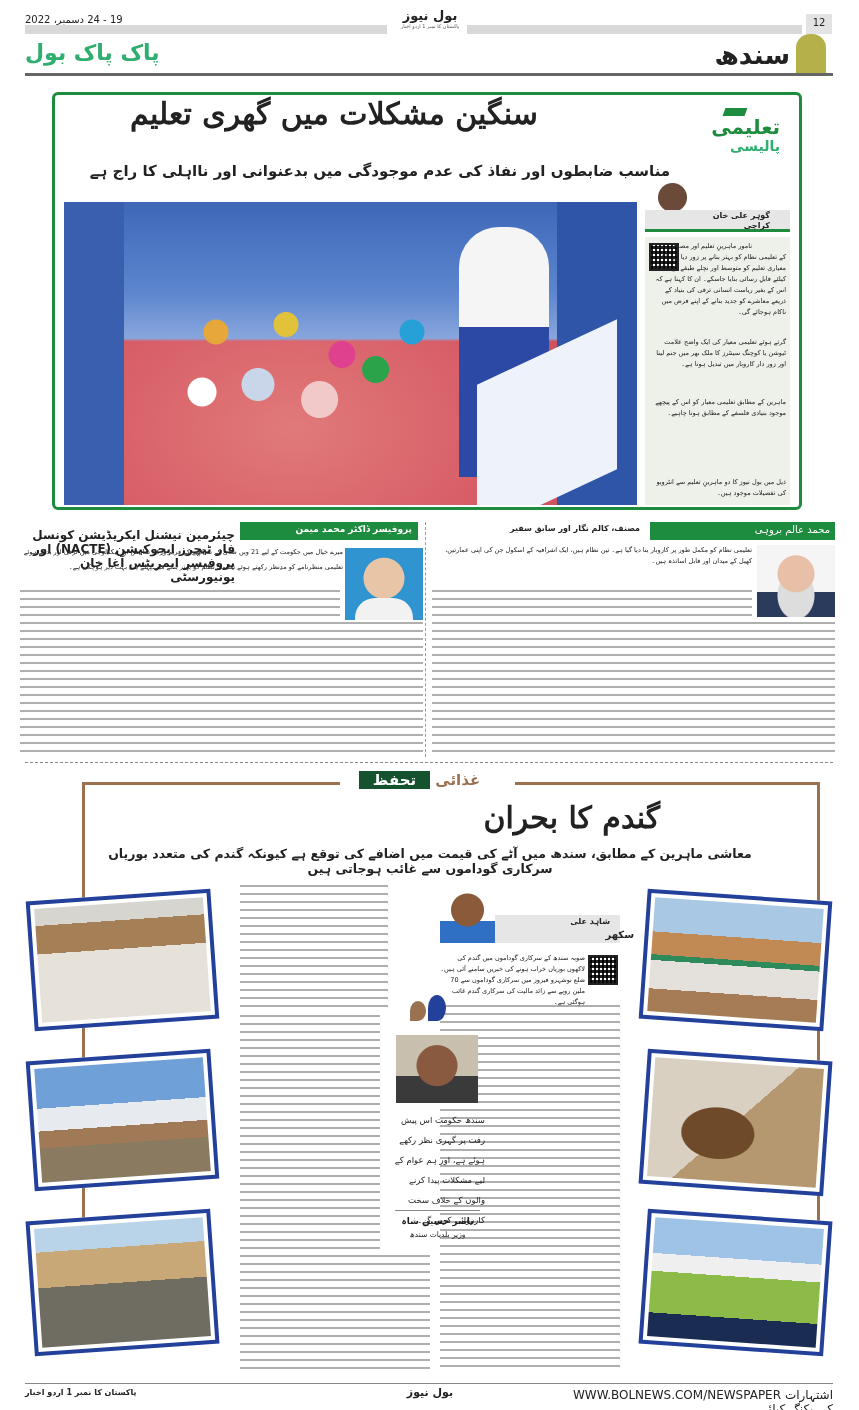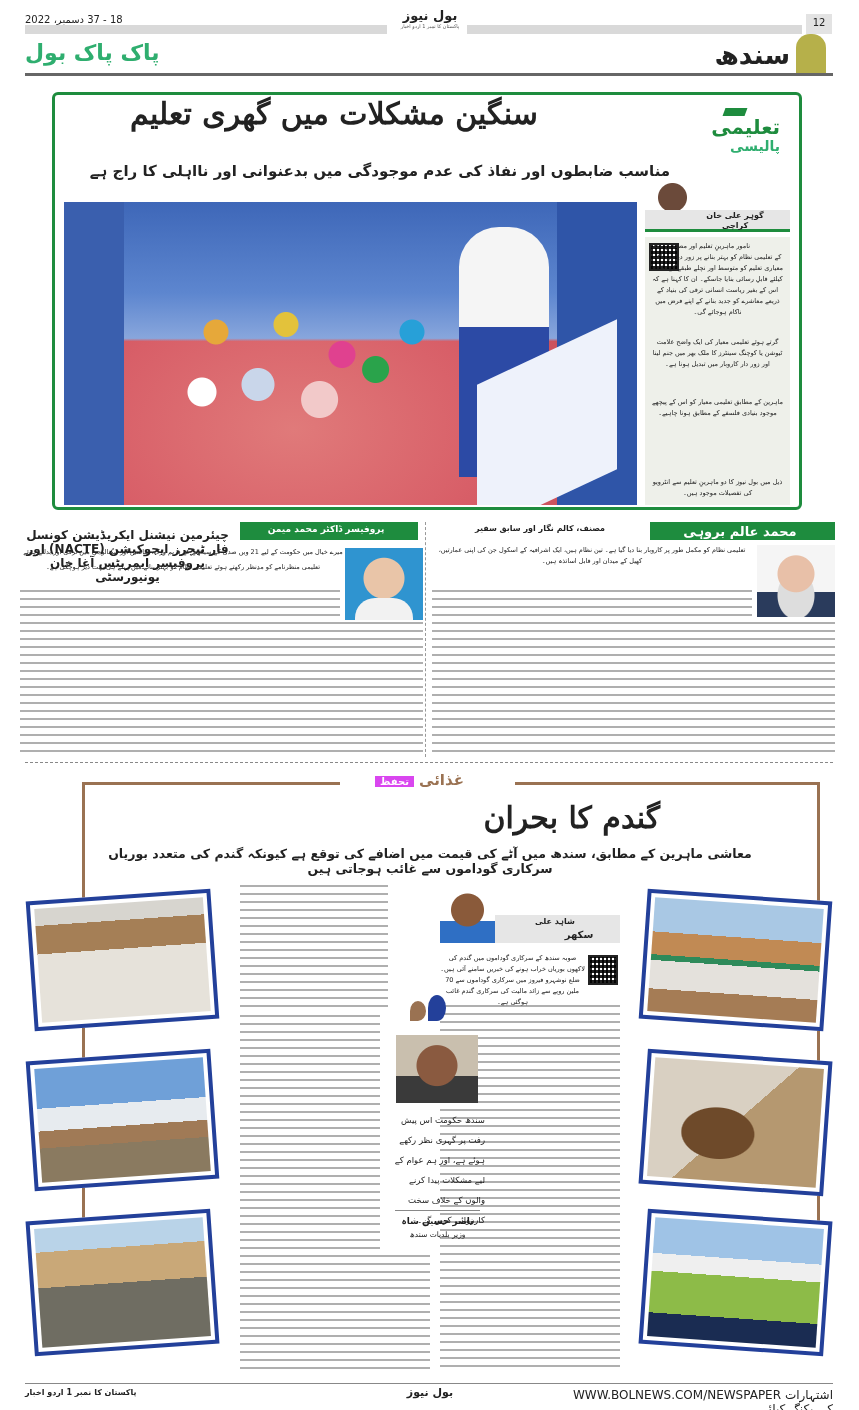--- a/index.html
+++ b/index.html
@@ -1,32 +1,32 @@
 <!DOCTYPE html>
 <html><head>
 <meta charset="utf-8">
 <style>
 *{box-sizing:border-box;margin:0;padding:0}
 body{width:859px;height:1410px;background:#fff;font-family:"DejaVu Sans",sans-serif;position:relative;overflow:hidden;color:#222}
 .abs{position:absolute}
-.rtl{direction:rtl;text-align:center}
+.rtl{direction:rtl;text-align:right}
 .bar-grey{background:#d9d9d9;height:9px}
 .txtlines{position:absolute;overflow:hidden}
 .txtlines .ln{height:2px;background:#6e6e6e;margin-bottom:6px;opacity:.55}
 .photo{position:absolute;overflow:hidden}
 .qr{position:absolute;background:
  repeating-linear-gradient(90deg,#222 0 2px,#fff 2px 4px),
  repeating-linear-gradient(0deg,#222 0 3px,#fff 3px 5px);background-blend-mode:multiply;border:2px solid #222}
 .frame{position:absolute;border:4px solid #23409a;background:#fff}
 .pic{position:absolute;inset:4px}
 </style>
 </head>
 <body>
 
-<div class="abs" style="left:25px;top:14px;font-size:10px;direction:rtl">18 - 37 دسمبر، 2022</div>
+<div class="abs" style="left:25px;top:14px;font-size:10px;direction:rtl">19 - 24 دسمبر، 2022</div>
 <div class="abs bar-grey" style="left:25px;top:25px;width:362px"></div>
 <div class="abs" style="left:400px;top:8px;width:60px;text-align:center">
   <div style="font-size:13px;font-weight:bold;direction:rtl">بول نیوز</div>
   <div style="font-size:5px;direction:rtl;color:#555">پاکستان کا نمبر 1 اردو اخبار</div>
 </div>
 <div class="abs bar-grey" style="left:467px;top:25px;width:335px"></div>
 <div class="abs" style="left:806px;top:14px;width:26px;height:20px;background:#e3e3e3;font-size:10px;text-align:center;padding-top:3px">12</div>
 
 <div class="abs" style="left:25px;top:40px;font-size:22px;font-weight:bold;direction:rtl">
   <span style="color:#2fae6f">پاک پاک بول</span>
@@ -75,21 +75,21 @@
   <div class="qr" style="left:4px;top:6px;width:30px;height:28px"></div>
   <div class="abs rtl" style="left:4px;top:4px;width:137px;font-size:6.5px;line-height:11px;text-indent:34px">نامور ماہرینِ تعلیم اور مصلحین ملک کے تعلیمی نظام کو بہتر بنانے پر زور دیا ہے تاکہ معیاری تعلیم کو متوسط اور نچلے طبقے کے طلباء کیلئے قابلِ رسائی بنایا جاسکے۔ ان کا کہنا ہے کہ اس کے بغیر ریاست انسانی ترقی کی بنیاد کے ذریعے معاشرے کو جدید بنانے کے اپنے فرض میں ناکام ہوجائے گی۔</div>
   <div class="abs rtl" style="left:4px;top:100px;width:137px;font-size:6.5px;line-height:11px">گرتے ہوئے تعلیمی معیار کی ایک واضح علامت ٹیوشن یا کوچنگ سینٹرز کا ملک بھر میں جنم لینا اور زور دار کاروبار میں تبدیل ہونا ہے۔</div>
   <div class="abs rtl" style="left:4px;top:160px;width:137px;font-size:6.5px;line-height:11px">ماہرین کے مطابق تعلیمی معیار کو اس کے پیچھے موجود بنیادی فلسفے کے مطابق ہونا چاہیے۔</div>
   <div class="abs rtl" style="left:4px;top:240px;width:137px;font-size:6.5px;line-height:11px">ذیل میں بول نیوز کا دو ماہرینِ تعلیم سے انٹرویو کی تفصیلات موجود ہیں۔</div>
 </div>
 
 <div class="abs" style="left:425px;top:522px;width:0;height:235px;border-left:1px dashed #999"></div>
 
 <div class="abs" style="left:650px;top:522px;width:185px;height:18px;background:#1e8c3e"></div>
-<div class="abs rtl" style="left:650px;top:524px;width:180px;font-size:13px;color:#fff;font-weight:bold">محمد عالم بروہی</div>
+<div class="abs rtl" style="left:650px;top:524px;width:180px;font-size:10px;color:#fff;font-weight:normal">محمد عالم بروہی</div>
 <div class="abs rtl" style="left:440px;top:524px;width:200px;font-size:8px;font-weight:bold">مصنف، کالم نگار اور سابق سفیر</div>
 <div class="photo" style="left:757px;top:545px;width:78px;height:72px;background:radial-gradient(circle at 50% 40%,#e8c0a8 0 18px,transparent 19px),radial-gradient(ellipse at 50% 70%,#ddd 0 18px,transparent 19px),linear-gradient(180deg,#f5f5f5 65%,#2a3b5c 65%)"></div>
 <div class="abs rtl" style="left:432px;top:545px;width:320px;font-size:6.5px;line-height:11px">تعلیمی نظام کو مکمل طور پر کاروبار بنا دیا گیا ہے۔ تین نظام ہیں، ایک اشرافیہ کے اسکول جن کی اپنی عمارتیں، کھیل کے میدان اور قابل اساتذہ ہیں۔</div>
 <div class="txtlines" style="left:432px;top:590px;width:320px;height:30px">
     <div class="ln"></div>
     <div class="ln"></div>
     <div class="ln"></div>
     <div class="ln"></div>
   </div>
 <div class="txtlines" style="left:432px;top:622px;width:403px;height:135px">
@@ -143,21 +143,21 @@
     <div class="ln"></div>
     <div class="ln"></div>
     <div class="ln"></div>
   </div>
 
 <div class="abs" style="left:25px;top:762px;width:808px;height:0;border-top:1px dashed #888"></div>
 
 <div class="abs" style="left:82px;top:782px;width:738px;height:560px;border:3px solid #9a7252;border-bottom:none"></div>
 <div class="abs" style="left:340px;top:770px;width:175px;height:24px;background:#fff;text-align:center">
   <span style="font-size:15px;font-weight:bold;color:#9a7252;margin-right:16px">غذائی</span>
-  <span style="font-size:10px;font-weight:bold;color:#fff;background:#d946ef;padding:0 5px">تحفظ</span>
+  <span style="font-size:15px;font-weight:bold;color:#fff;background:#14532d;padding:0 14px">تحفظ</span>
 </div>
 <div class="abs rtl" style="left:200px;top:800px;width:460px;text-align:right;font-family:'DejaVu Serif',serif;font-size:30px;font-weight:bold">گندم کا بحران</div>
 <div class="abs rtl" style="left:100px;top:846px;width:660px;text-align:center;font-size:12.5px;font-weight:bold">معاشی ماہرین کے مطابق، سندھ میں آٹے کی قیمت میں اضافے کی توقع ہے کیونکہ گندم کی متعدد بوریاں سرکاری گوداموں سے غائب ہوجاتی ہیں</div>
 
 <div class="frame" style="left:30px;top:895px;width:185px;height:130px;transform:rotate(-4deg)">
   <div class="pic" style="background:linear-gradient(180deg,#d7d5cf 0 15%,#a57f56 15% 40%,#e6e2da 40%),radial-gradient(circle,#8a6a48 0 20%,transparent 21%);"></div>
 </div>
 <div class="frame" style="left:30px;top:1055px;width:185px;height:130px;transform:rotate(-4deg)">
   <div class="pic" style="background:linear-gradient(180deg,#6fa0d8 0 35%,#e7ebef 35% 55%,#a07a56 55% 70%,#8a7a60 70%)"></div>
 </div>

